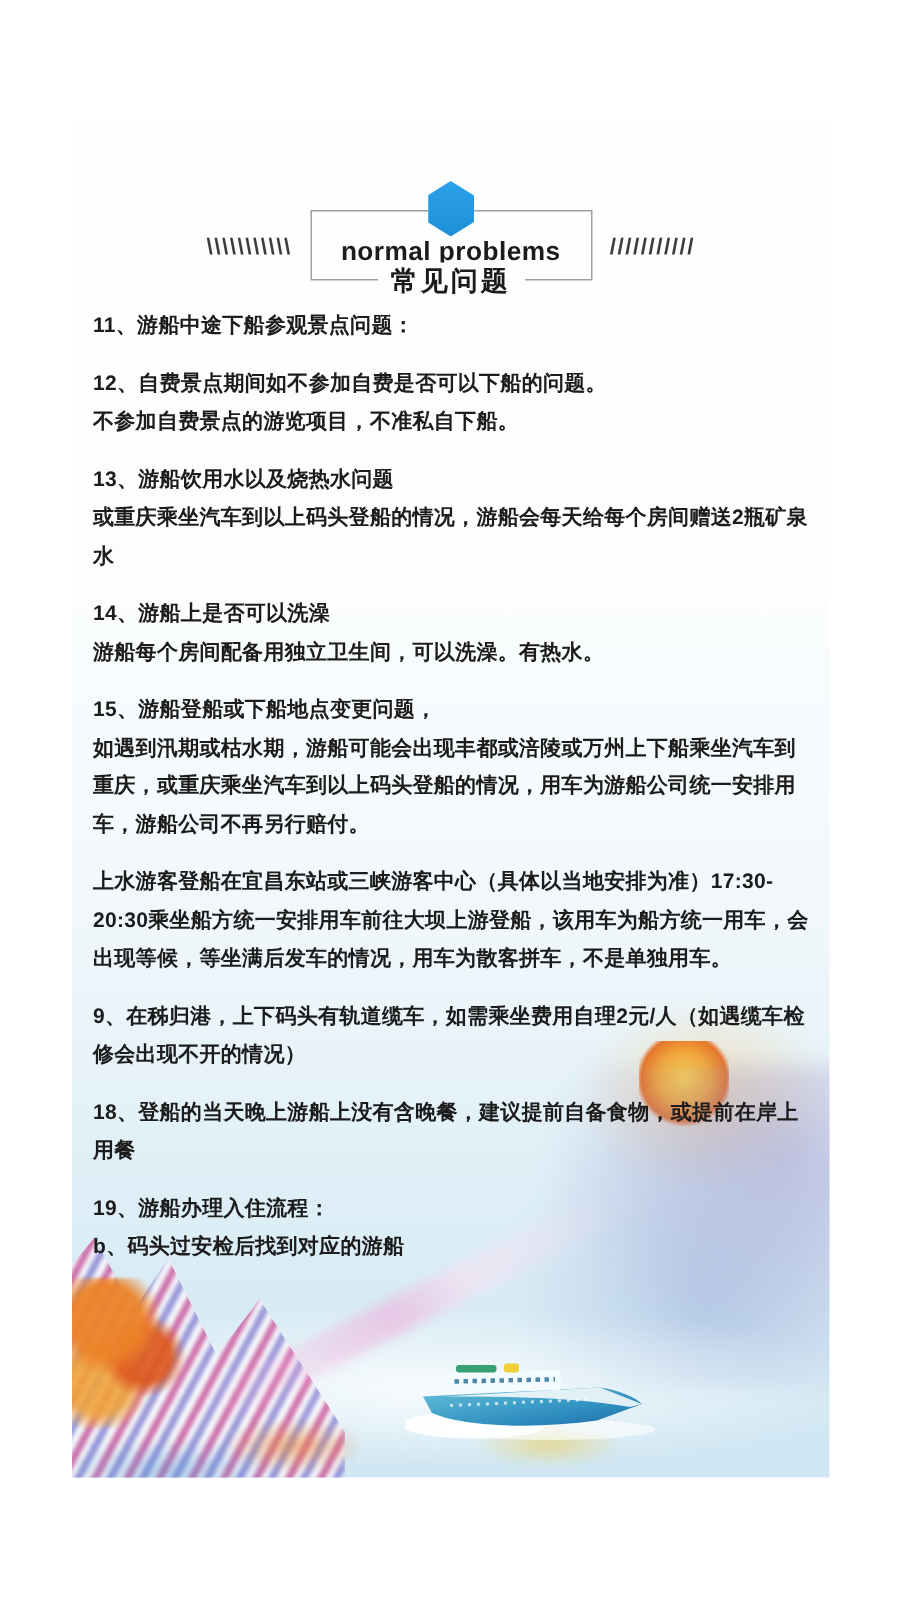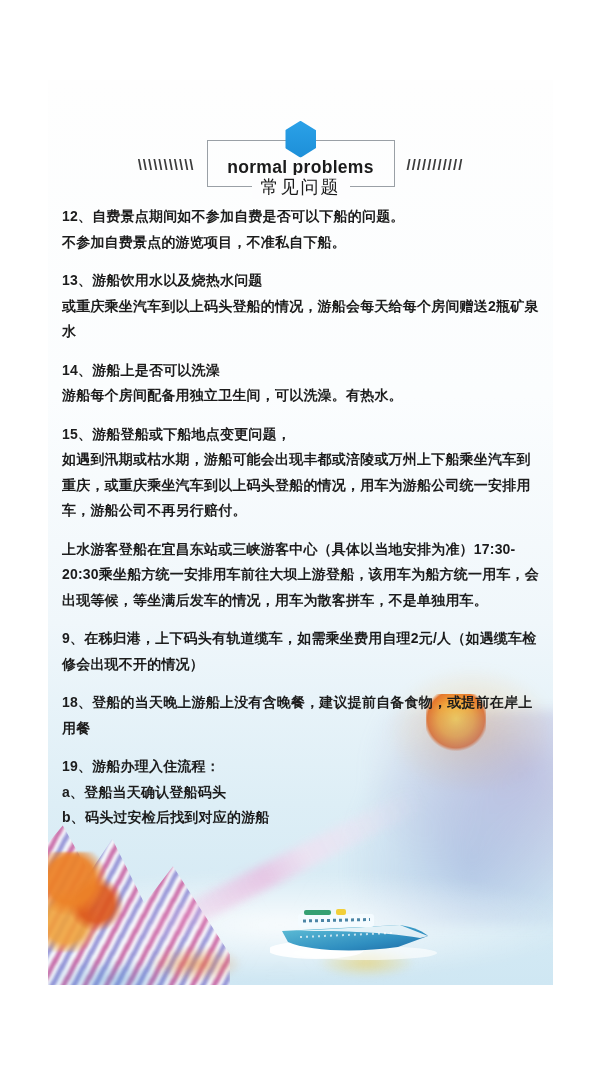--- a/index.html
+++ b/index.html
@@ -32,21 +32,21 @@
     background:linear-gradient(180deg,var(--accent,#2ba1e8) 0%,#1d8fd8 100%);
     clip-path:polygon(50% 0%,100% 26%,100% 74%,50% 100%,0% 74%,0% 26%);
   }
   .title-en{
     position:absolute;left:0;right:0;top:16px;text-align:center;
     font-size:17.5px;font-weight:600;color:#1b1b1b;letter-spacing:.3px;
   }
   .title-zh{
     position:absolute;left:50%;bottom:-13px;transform:translateX(-50%);
     background:#fdfdfe;padding:0 9px;white-space:nowrap;
-    font-size:18px;font-weight:400;color:#1b1b1b;letter-spacing:2px;
+    font-size:18px;font-weight:700;color:#1b1b1b;letter-spacing:2px;
   }
   
   .faq-list{
     position:relative;z-index:3;
     margin-top:17px;padding:0 13px 0 14px;
   }
   .faq-item{margin-bottom:13px;}
   .para{
     margin:0;font-size:14px;line-height:25.5px;letter-spacing:.2px;
     color:#1c1c1c;font-weight:600;text-align:left;
@@ -155,20 +155,21 @@
     <div class="frame">
       <div class="hexagon"></div>
       <div class="title-en">normal problems</div>
       <div class="title-zh">常见问题</div>
     </div>
     <span class="slashes">///////////</span>
   </div>
 
   <div class="faq-list">
       <div class="faq-item">
+        <p class="para">11、游船中途下船参观景点问题：</p>
       </div>
       <div class="faq-item">
         <p class="para">12、自费景点期间如不参加自费是否可以下船的问题。</p>
         <p class="para">不参加自费景点的游览项目，不准私自下船。</p>
       </div>
       <div class="faq-item">
         <p class="para">13、游船饮用水以及烧热水问题</p>
         <p class="para">或重庆乘坐汽车到以上码头登船的情况，游船会每天给每个房间赠送2瓶矿泉水</p>
       </div>
       <div class="faq-item">
@@ -183,18 +184,17 @@
         <p class="para">上水游客登船在宜昌东站或三峡游客中心（具体以当地安排为准）17:30-20:30乘坐船方统一安排用车前往大坝上游登船，该用车为船方统一用车，会出现等候，等坐满后发车的情况，用车为散客拼车，不是单独用车。</p>
       </div>
       <div class="faq-item">
         <p class="para">9、在秭归港，上下码头有轨道缆车，如需乘坐费用自理2元/人（如遇缆车检修会出现不开的情况）</p>
       </div>
       <div class="faq-item">
         <p class="para">18、登船的当天晚上游船上没有含晚餐，建议提前自备食物，或提前在岸上用餐</p>
       </div>
       <div class="faq-item">
         <p class="para">19、游船办理入住流程：</p>
-        <p class="para">a、登船当天确认登船码头</p>
         <p class="para">b、码头过安检后找到对应的游船</p>
       </div>
     </div>
 
 </div>
 
 </body></html>

